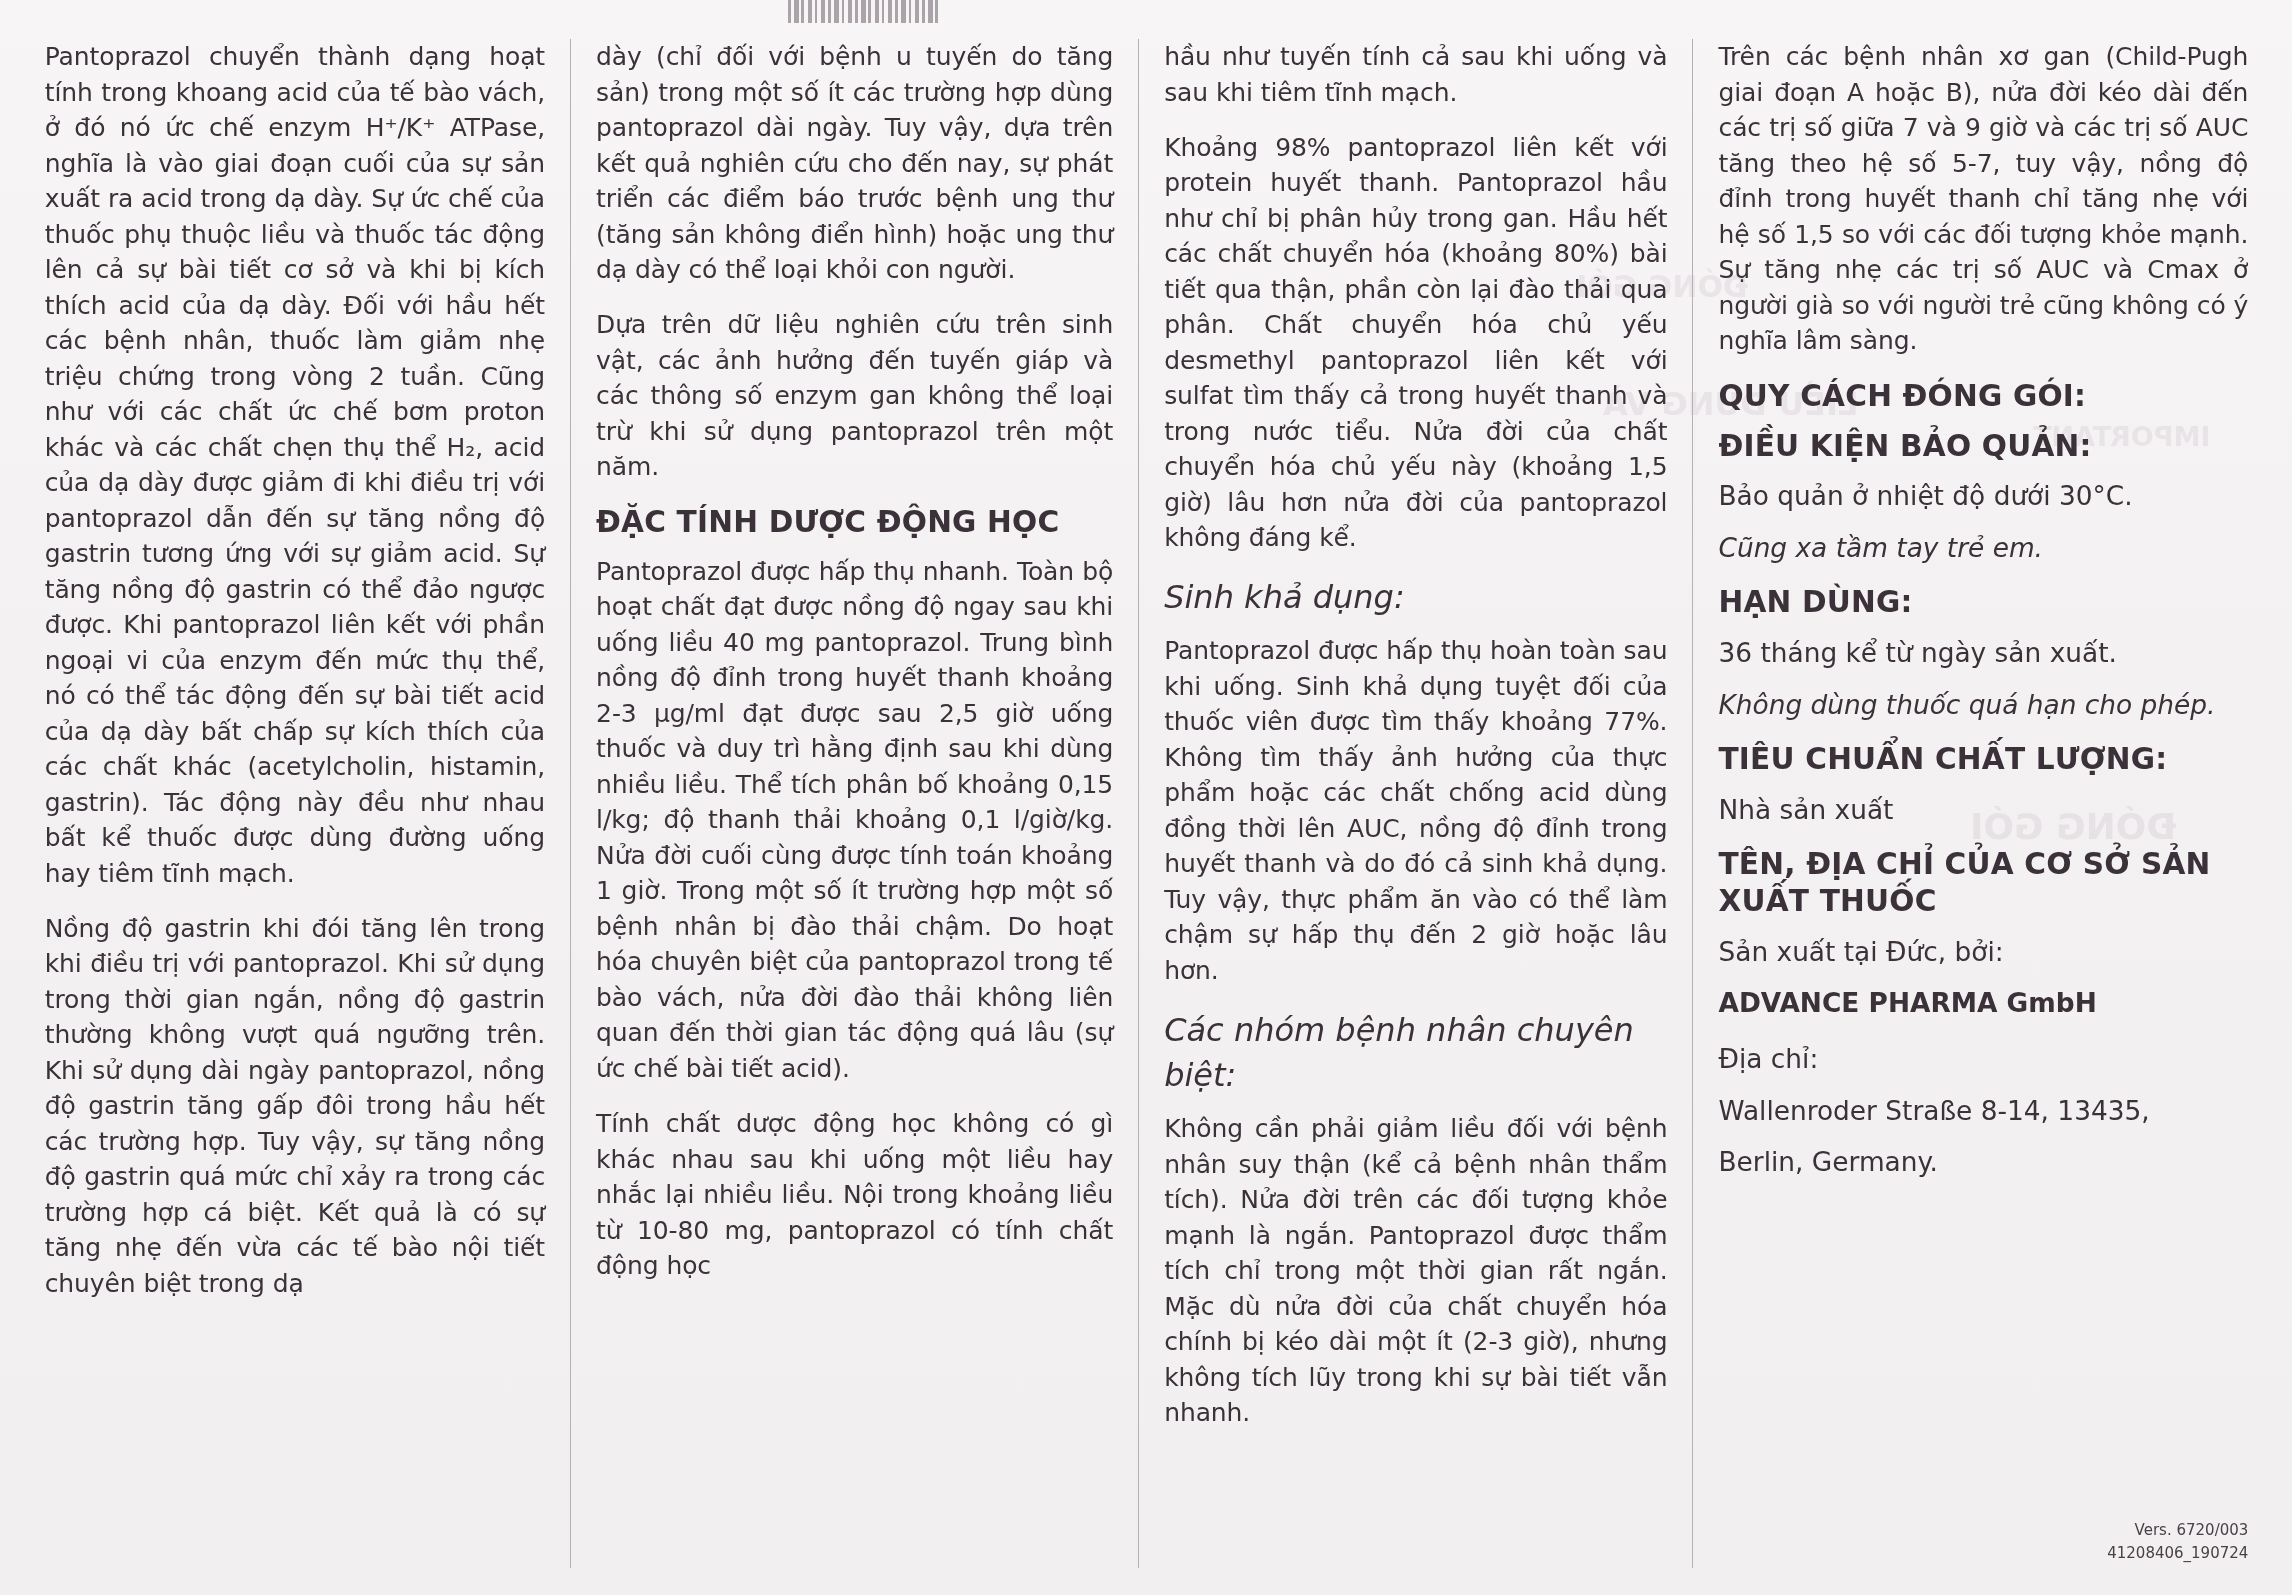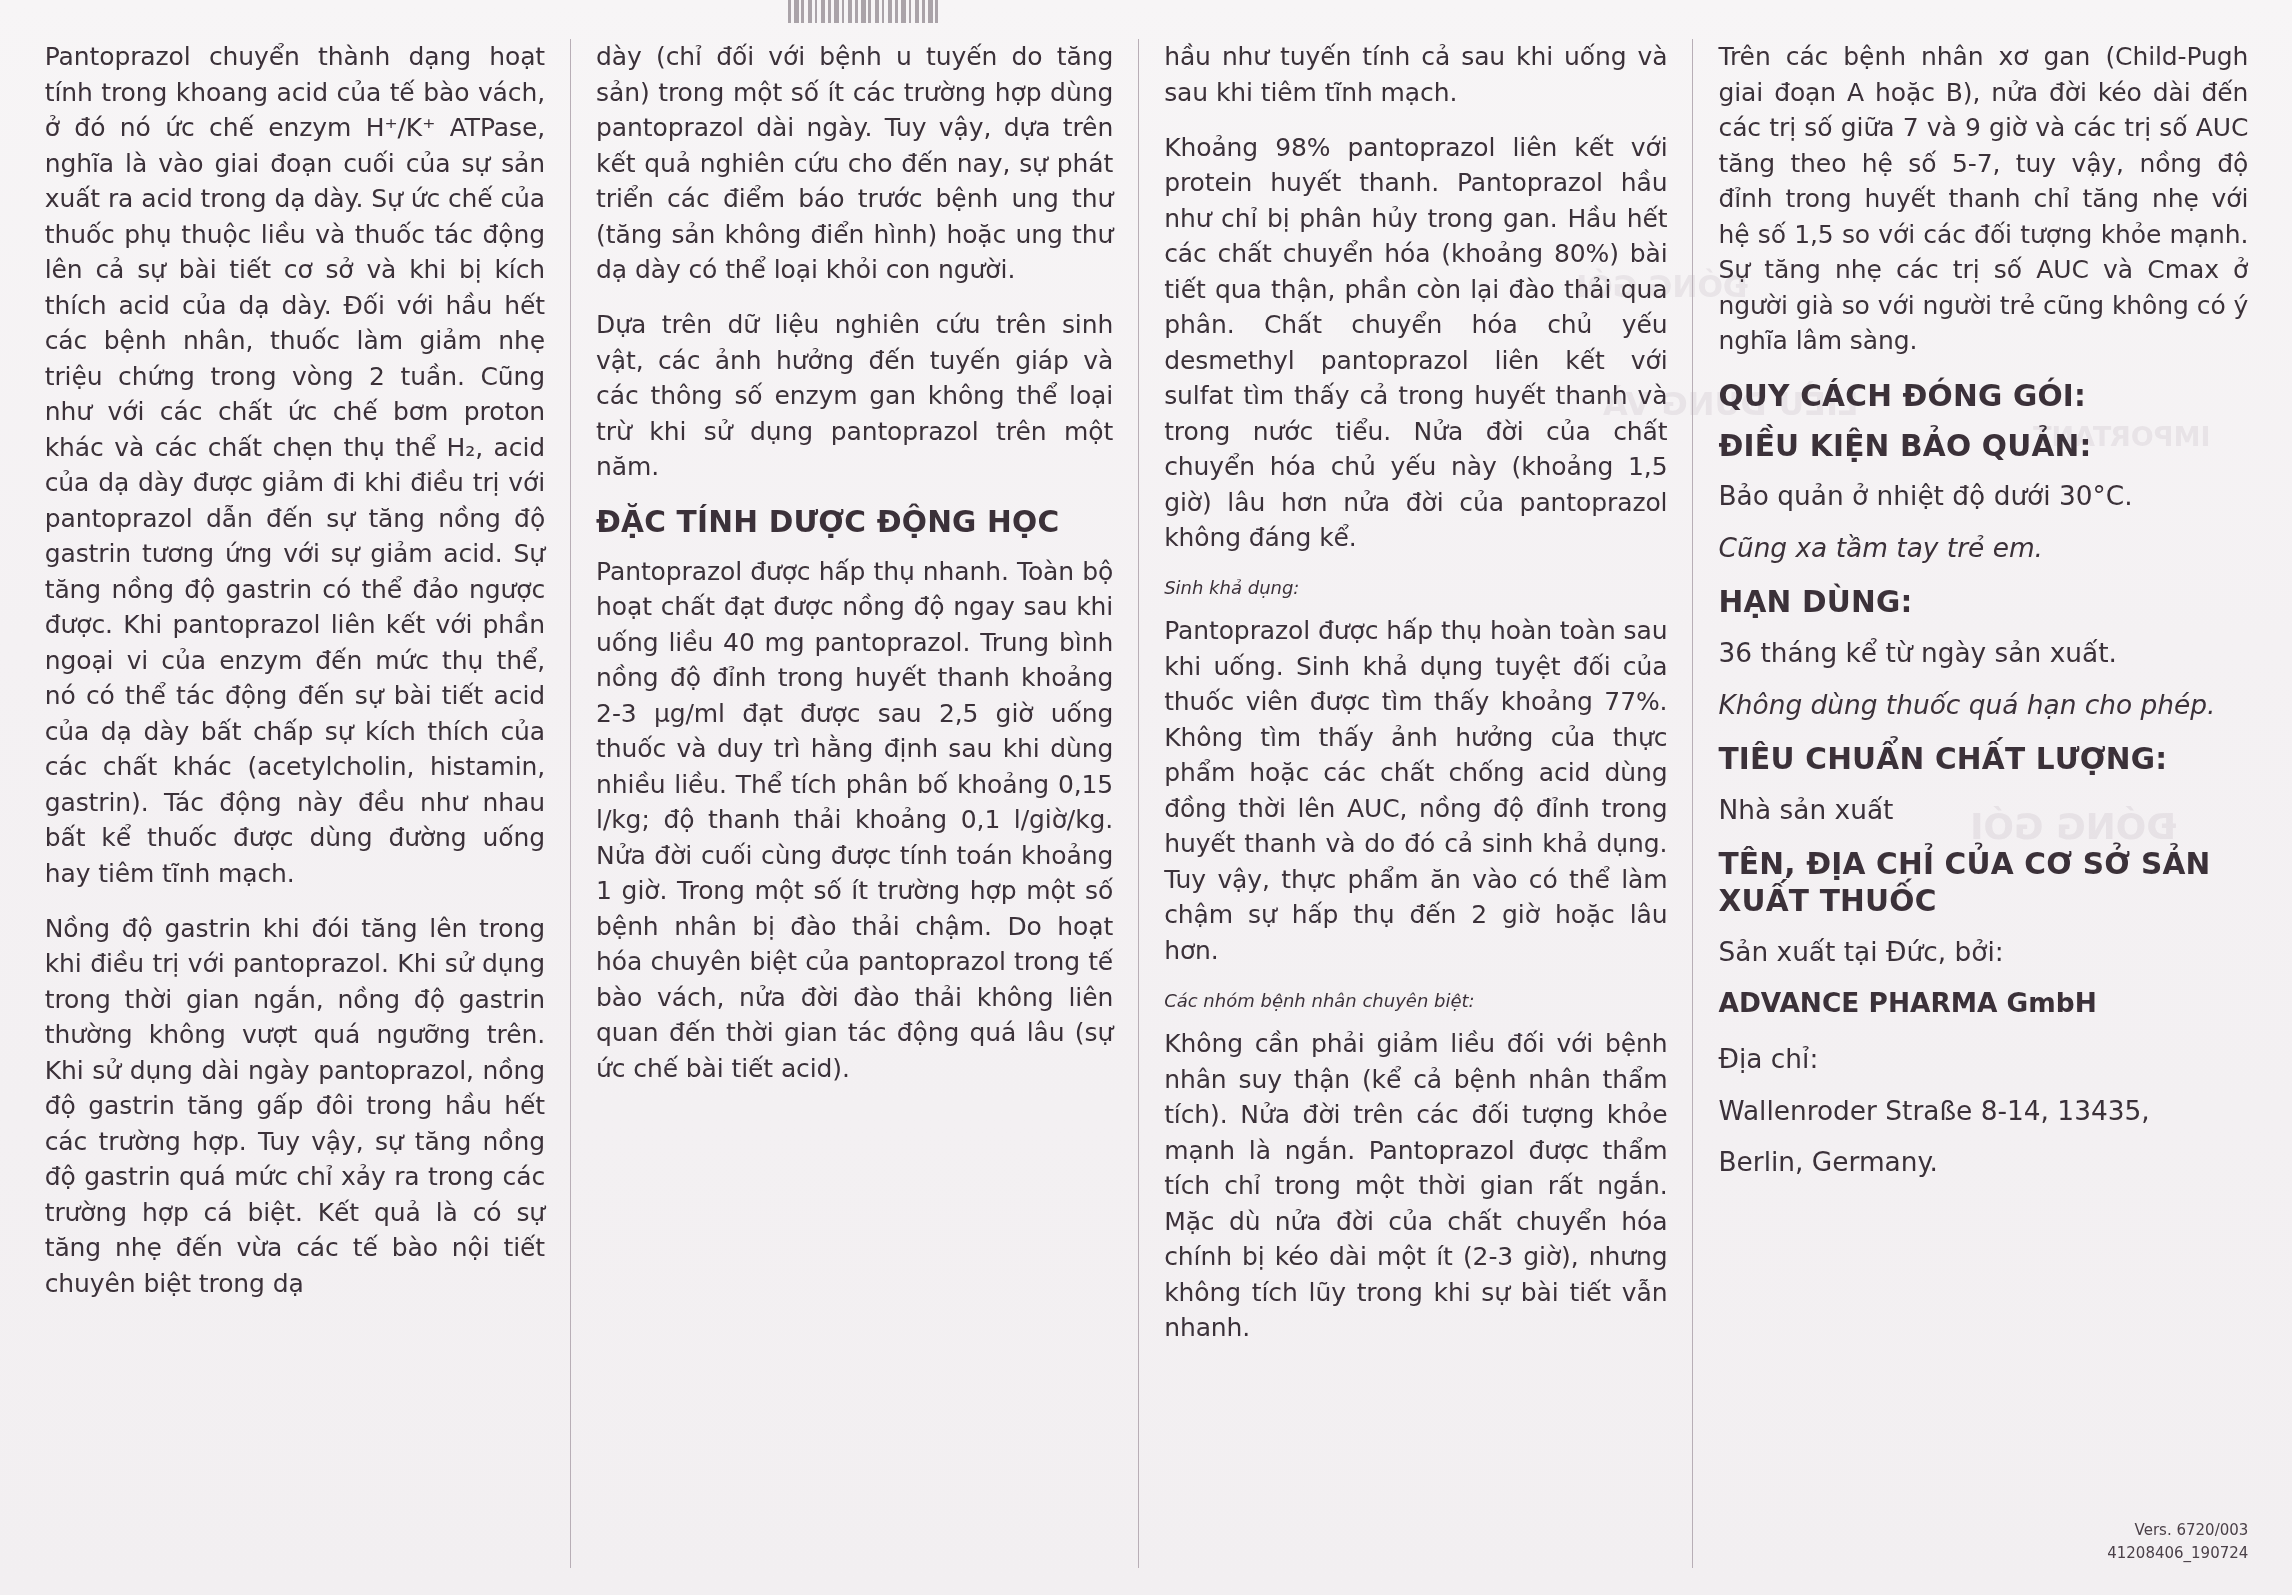--- a/index.html
+++ b/index.html
@@ -66,21 +66,21 @@
     margin: 7.2px 0 12.5px 0;
     font-size: 29.6px;
     line-height: 1.25;
     font-weight: bold;
     color: #3b3139;
     letter-spacing: 0.2px;
   }
   .italic {
     font-style: italic;
     margin: 0 0 12.5px 0;
-    font-size: 18px;
+    font-size: 32px;
     line-height: 1.42;
     color: #3b3139;
   }
   .plain {
     margin: 0 0 18px 0;
     font-size: 26.4px;
     line-height: 1.42;
     color: #3b3139;
     text-align: left;
   }
@@ -141,20 +141,21 @@
     <div class="col c1">
       <p>Pantoprazol chuyển thành dạng hoạt tính trong khoang acid của tế bào vách, ở đó nó ức chế enzym H⁺/K⁺ ATPase, nghĩa là vào giai đoạn cuối của sự sản xuất ra acid trong dạ dày. Sự ức chế của thuốc phụ thuộc liều và thuốc tác động lên cả sự bài tiết cơ sở và khi bị kích thích acid của dạ dày. Đối với hầu hết các bệnh nhân, thuốc làm giảm nhẹ triệu chứng trong vòng 2 tuần. Cũng như với các chất ức chế bơm proton khác và các chất chẹn thụ thể H₂, acid của dạ dày được giảm đi khi điều trị với pantoprazol dẫn đến sự tăng nồng độ gastrin tương ứng với sự giảm acid. Sự tăng nồng độ gastrin có thể đảo ngược được. Khi pantoprazol liên kết với phần ngoại vi của enzym đến mức thụ thể, nó có thể tác động đến sự bài tiết acid của dạ dày bất chấp sự kích thích của các chất khác (acetylcholin, histamin, gastrin). Tác động này đều như nhau bất kể thuốc được dùng đường uống hay tiêm tĩnh mạch.</p>
       <p>Nồng độ gastrin khi đói tăng lên trong khi điều trị với pantoprazol. Khi sử dụng trong thời gian ngắn, nồng độ gastrin thường không vượt quá ngưỡng trên. Khi sử dụng dài ngày pantoprazol, nồng độ gastrin tăng gấp đôi trong hầu hết các trường hợp. Tuy vậy, sự tăng nồng độ gastrin quá mức chỉ xảy ra trong các trường hợp cá biệt. Kết quả là có sự tăng nhẹ đến vừa các tế bào nội tiết chuyên biệt trong dạ</p>
     </div>
 
     <div class="col c2">
       <p>dày (chỉ đối với bệnh u tuyến do tăng sản) trong một số ít các trường hợp dùng pantoprazol dài ngày. Tuy vậy, dựa trên kết quả nghiên cứu cho đến nay, sự phát triển các điểm báo trước bệnh ung thư (tăng sản không điển hình) hoặc ung thư dạ dày có thể loại khỏi con người.</p>
       <p>Dựa trên dữ liệu nghiên cứu trên sinh vật, các ảnh hưởng đến tuyến giáp và các thông số enzym gan không thể loại trừ khi sử dụng pantoprazol trên một năm.</p>
       <h2>ĐẶC TÍNH DƯỢC ĐỘNG HỌC</h2>
       <p>Pantoprazol được hấp thụ nhanh. Toàn bộ hoạt chất đạt được nồng độ ngay sau khi uống liều 40 mg pantoprazol. Trung bình nồng độ đỉnh trong huyết thanh khoảng 2-3 µg/ml đạt được sau 2,5 giờ uống thuốc và duy trì hằng định sau khi dùng nhiều liều. Thể tích phân bố khoảng 0,15 l/kg; độ thanh thải khoảng 0,1 l/giờ/kg. Nửa đời cuối cùng được tính toán khoảng 1 giờ. Trong một số ít trường hợp một số bệnh nhân bị đào thải chậm. Do hoạt hóa chuyên biệt của pantoprazol trong tế bào vách, nửa đời đào thải không liên quan đến thời gian tác động quá lâu (sự ức chế bài tiết acid).</p>
+      <p>Tính chất dược động học không có gì khác nhau sau khi uống một liều hay nhắc lại nhiều liều. Nội trong khoảng liều từ 10-80 mg, pantoprazol có tính chất động học</p>
     </div>
 
     <div class="col c3">
       <p>hầu như tuyến tính cả sau khi uống và sau khi tiêm tĩnh mạch.</p>
       <p>Khoảng 98% pantoprazol liên kết với protein huyết thanh. Pantoprazol hầu như chỉ bị phân hủy trong gan. Hầu hết các chất chuyển hóa (khoảng 80%) bài tiết qua thận, phần còn lại đào thải qua phân. Chất chuyển hóa chủ yếu desmethyl pantoprazol liên kết với sulfat tìm thấy cả trong huyết thanh và trong nước tiểu. Nửa đời của chất chuyển hóa chủ yếu này (khoảng 1,5 giờ) lâu hơn nửa đời của pantoprazol không đáng kể.</p>
       <div class="italic">Sinh khả dụng:</div>
       <p>Pantoprazol được hấp thụ hoàn toàn sau khi uống. Sinh khả dụng tuyệt đối của thuốc viên được tìm thấy khoảng 77%. Không tìm thấy ảnh hưởng của thực phẩm hoặc các chất chống acid dùng đồng thời lên AUC, nồng độ đỉnh trong huyết thanh và do đó cả sinh khả dụng. Tuy vậy, thực phẩm ăn vào có thể làm chậm sự hấp thụ đến 2 giờ hoặc lâu hơn.</p>
       <div class="italic">Các nhóm bệnh nhân chuyên biệt:</div>
       <p>Không cần phải giảm liều đối với bệnh nhân suy thận (kể cả bệnh nhân thẩm tích). Nửa đời trên các đối tượng khỏe mạnh là ngắn. Pantoprazol được thẩm tích chỉ trong một thời gian rất ngắn. Mặc dù nửa đời của chất chuyển hóa chính bị kéo dài một ít (2-3 giờ), nhưng không tích lũy trong khi sự bài tiết vẫn nhanh.</p>
     </div>

